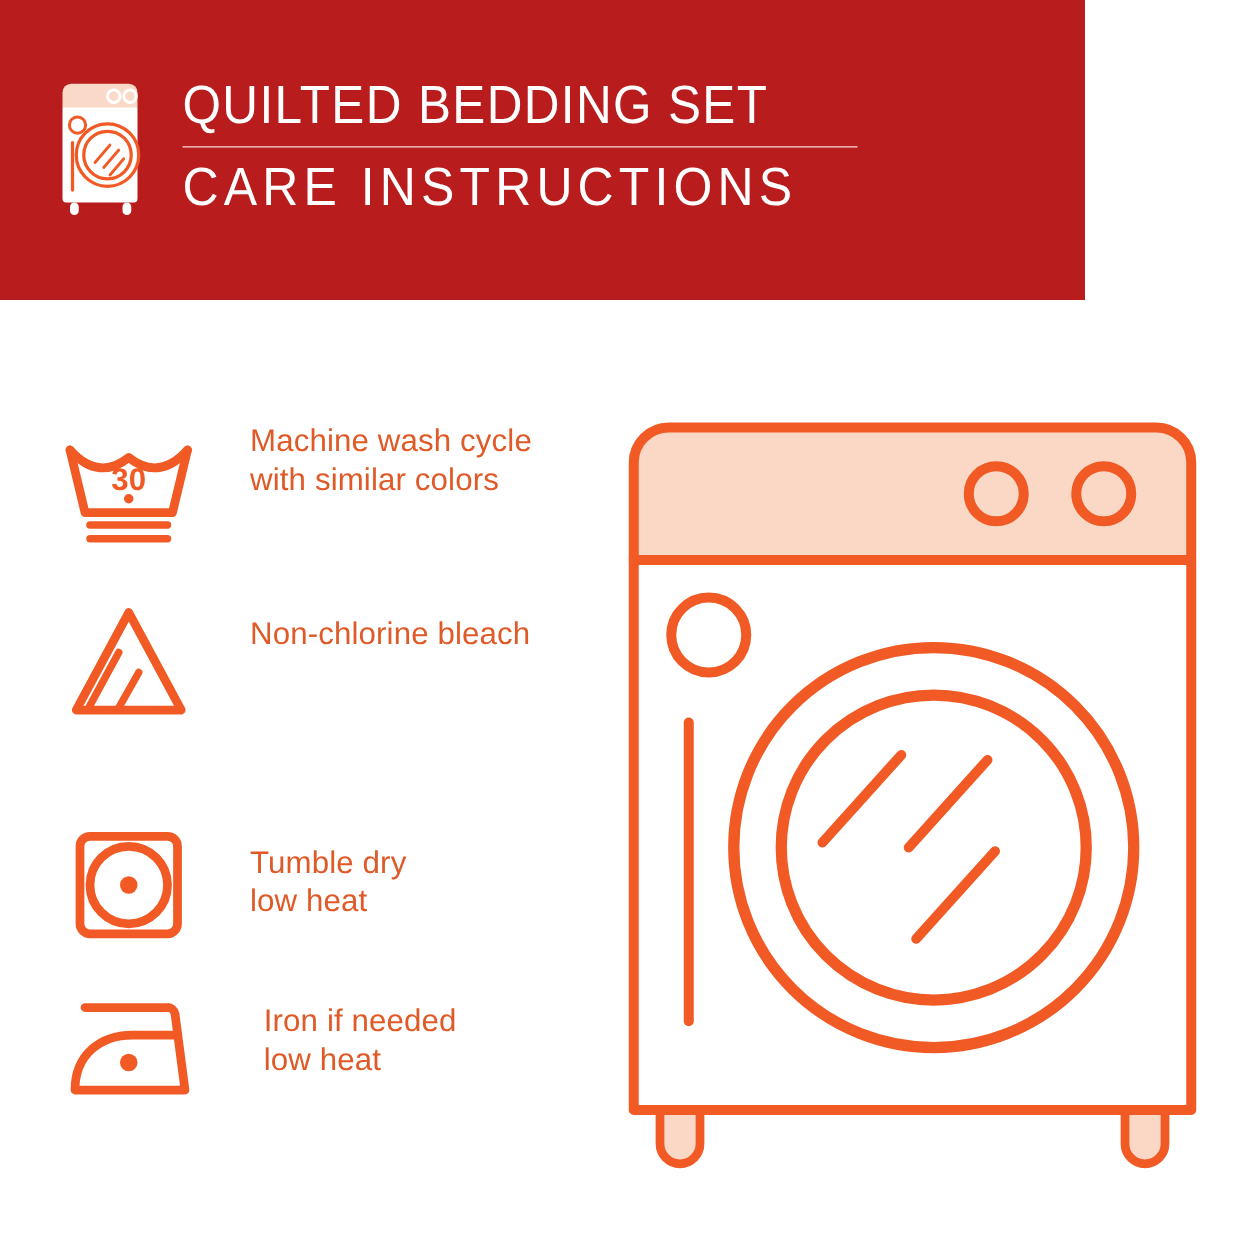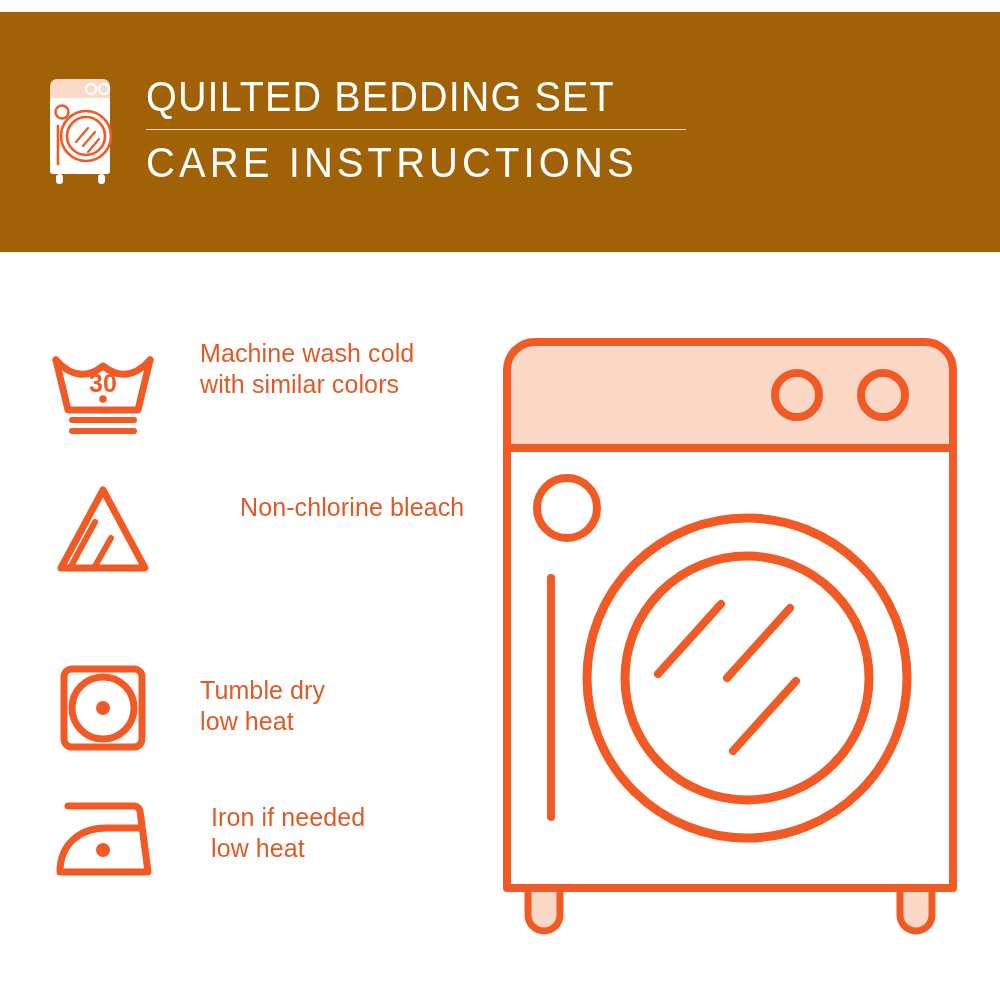--- a/index.html
+++ b/index.html
@@ -15,24 +15,24 @@
     width: 1000px;
     height: 1000px;
     background: #ffffff;
     overflow: hidden;
   }
 
   
   .header-band {
     position: absolute;
     left: 0;
-    top: 12px;
-    width: 1000px;
+    top: 0;
+    width: 868px;
     height: 240px;
-    background: #a16207;
+    background: #b91c1c;
   }
   .header-inner {
     position: absolute;
     left: 44px;
     top: 60px;
     display: flex;
     align-items: flex-start;
   }
   .header-logo {
     width: 78px;
@@ -83,21 +83,21 @@
     height: 760px;
   }
   .care-row {
     position: absolute;
     left: 48px;
     display: flex;
     align-items: flex-start;
     width: 440px;
   }
   .care-row.r0 { top: 98px; }
-  .care-row.r1 { top: 238px; gap: 40px; }
+  .care-row.r1 { top: 238px; }
   .care-row.r2 { top: 419px; }
   .care-row.r3 { top: 548px; gap: 11px; }
 
   .care-symbol {
     flex: 0 0 auto;
     width: 110px;
     height: 104px;
     display: flex;
     align-items: center;
     justify-content: center;
@@ -177,21 +177,21 @@
         <svg viewBox="0 0 110 104" width="110" height="104" aria-hidden="true">
           <path d="M8 22 L20 72 h70 L102 22" fill="none" stroke="#F15A24" stroke-width="7" stroke-linejoin="round" stroke-linecap="round"></path>
           <path d="M8 22 C24 40, 40 40, 55 28 C70 40, 86 40, 102 22" fill="none" stroke="#F15A24" stroke-width="7" stroke-linejoin="round" stroke-linecap="round"></path>
           <text x="55" y="54" font-family="Liberation Sans, sans-serif" font-size="25" font-weight="700" fill="#F15A24" text-anchor="middle">30</text>
           <circle cx="55" cy="61" r="3.8" fill="#F15A24"></circle>
           <rect x="21" y="79" width="68" height="6" rx="3" fill="#F15A24"></rect>
           <rect x="21" y="90" width="68" height="6" rx="3" fill="#F15A24"></rect>
         </svg>
       </div>
       <div class="care-text">
-        <span class="line">Machine wash cold</span>
+        <span class="line">Machine wash cycle</span>
         <span class="line">with similar colors</span>
       </div>
     </div>
 
     <div class="care-row r1">
       <div class="care-symbol">
         <svg viewBox="0 0 110 104" width="110" height="104" aria-hidden="true">
           <path d="M55 12 L97 90 H13 Z" fill="none" stroke="#F15A24" stroke-width="7" stroke-linejoin="round"></path>
           <line x1="47" y1="44" x2="22" y2="90" stroke="#F15A24" stroke-width="6" stroke-linecap="round"></line>
           <line x1="63" y1="60" x2="46" y2="90" stroke="#F15A24" stroke-width="6" stroke-linecap="round"></line>

